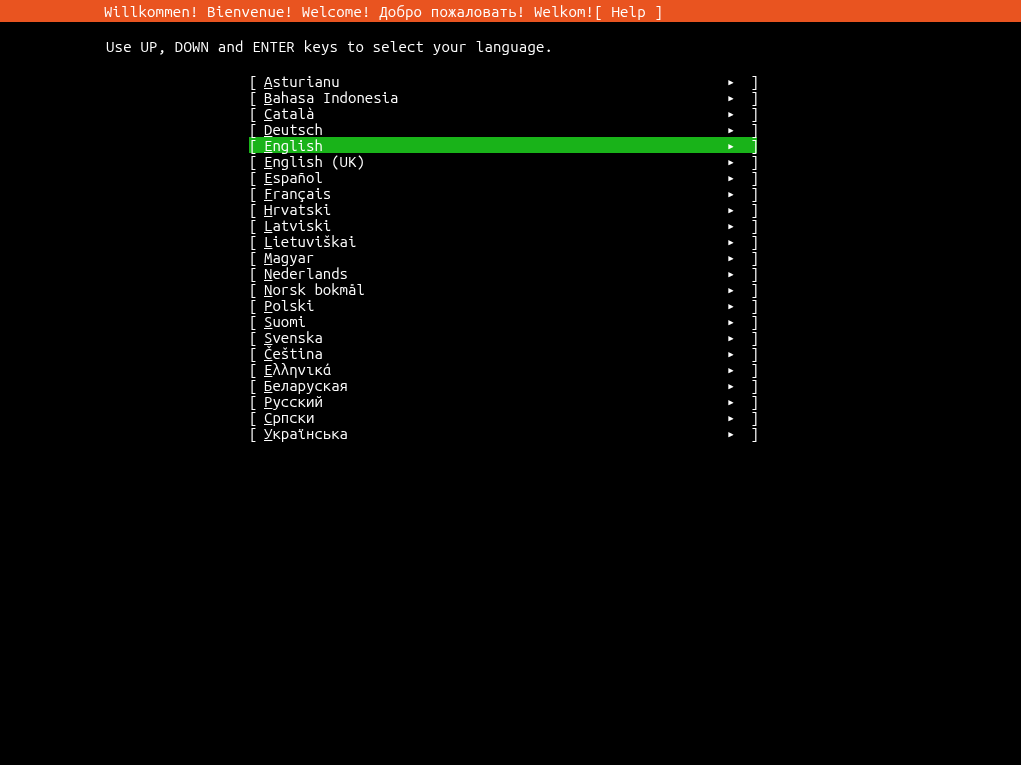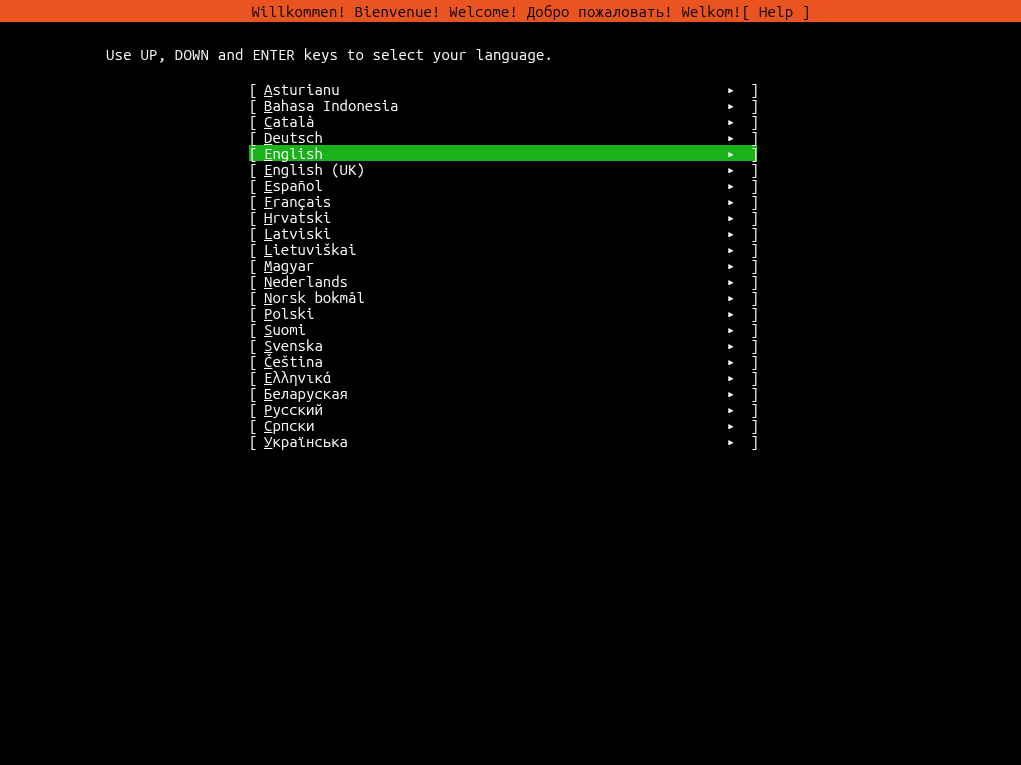--- a/index.html
+++ b/index.html
@@ -15,39 +15,39 @@
       width: 1021px;
       height: 765px;
       overflow: hidden;
       position: relative;
     }
     .topbar {
       background: #e95420;
       height: 22px;
       width: 100%;
       display: flex;
-      justify-content: center;
+      justify-content: flex-start;
       align-items: center;
       padding: 0 0;
-      color: #000000;
+      color: #ffffff;
     }
     .topbar-title {
       padding-left: 104px;
       white-space: pre;
       letter-spacing: 0.2px;
     }
     .topbar-help {
       padding-right: 63px;
       white-space: pre;
       letter-spacing: 0.2px;
     }
     .instruction {
       color: #ffffff;
       padding-left: 106px;
-      padding-top: 24px;
+      padding-top: 16px;
       white-space: pre;
       letter-spacing: 0.2px;
     }
     .lang-list {
       margin-top: 18px;
       padding-left: 249px;
     }
     .lang-row {
       display: flex;
       align-items: center;

